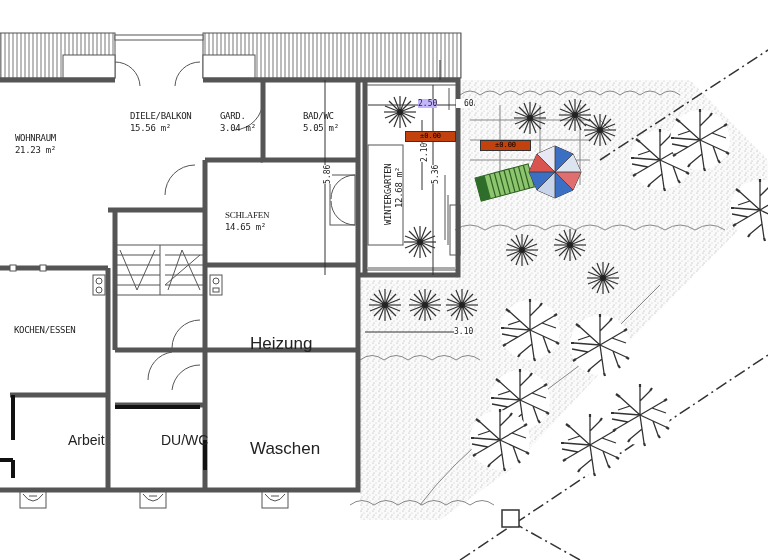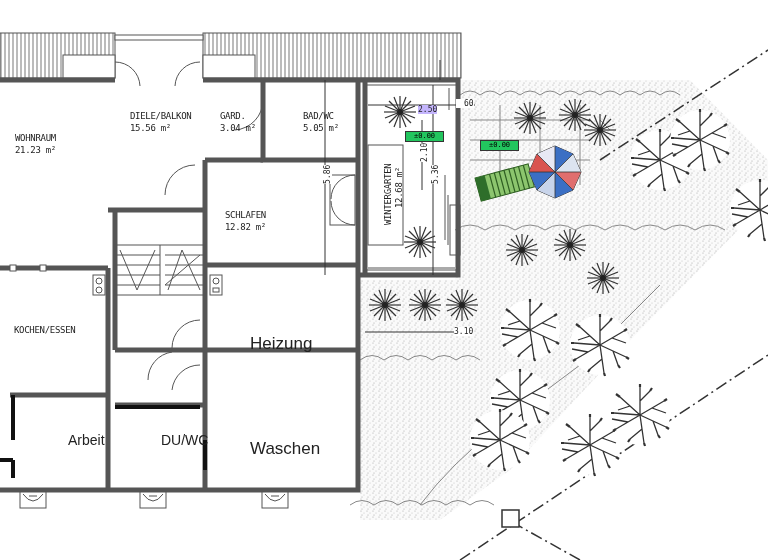--- a/index.html
+++ b/index.html
@@ -3,21 +3,21 @@
 <meta charset="utf-8">
 <style>
   html,body{margin:0;padding:0;background:#fff;}
   body{width:768px;height:560px;overflow:hidden;position:relative;font-family:"DejaVu Sans",sans-serif;}
   #plan{position:absolute;left:0;top:0;width:768px;height:560px;}
   .lbl{position:absolute;color:#222;font-family:"DejaVu Sans Mono",monospace;font-size:9px;line-height:11px;white-space:nowrap;letter-spacing:-0.3px;}
   .lbl.big{font-family:"Liberation Sans",sans-serif;font-size:17px;letter-spacing:0;margin-top:28px;}
   .lbl.med{font-family:Liberation Sans, sans-serif;font-size:14px;letter-spacing:0;margin-left:33px;}
   .dim{position:absolute;font-family:"DejaVu Sans Mono",monospace;font-size:8px;color:#222;white-space:nowrap;}
   .rot{transform:rotate(-90deg);transform-origin:left top;}
-  .lvl{position:absolute;border:1px solid #333;background:#22c55e;font-family:"DejaVu Sans Mono",monospace;font-size:7px;padding:0 8px;line-height:9px;}
+  .lvl{position:absolute;border:1px solid #333;background:#c2410c;font-family:"DejaVu Sans Mono",monospace;font-size:7px;padding:0 14px;line-height:9px;}
 </style>
 </head>
 <body>
 
 <svg id="plan" viewBox="0 0 768 560" xmlns="http://www.w3.org/2000/svg">
   <defs>
     <pattern id="hatch" width="4" height="4" patternUnits="userSpaceOnUse">
       <rect width="4" height="4" fill="#fff"></rect>
       <line x1="1" y1="0" x2="1" y2="4" stroke="#777" stroke-width="1"></line>
     </pattern>
@@ -234,31 +234,31 @@
 </svg>
 
 <div class="lbl" style="left:15px;top:133px;">WOHNRAUM</div>
 <div class="lbl" style="left:15px;top:145px;">21.23 m²</div>
 <div class="lbl" style="left:130px;top:111px;">DIELE/BALKON</div>
 <div class="lbl" style="left:130px;top:123px;">15.56 m²</div>
 <div class="lbl" style="left:220px;top:111px;">GARD.</div>
 <div class="lbl" style="left:220px;top:123px;">3.04 m²</div>
 <div class="lbl" style="left:303px;top:111px;">BAD/WC</div>
 <div class="lbl" style="left:303px;top:123px;">5.05 m²</div>
-<div class="lbl" style="left:225px;top:210px;">SCHLAFEN</div>
-<div class="lbl" style="left:225px;top:222px;">12.82 m²</div>
+<div class="lbl" style="left:225px;top:210px;font-family:Liberation Serif, serif;">SCHLAFEN</div>
+<div class="lbl" style="left:225px;top:222px;">14.65 m²</div>
 <div class="lbl rot" style="left:383px;top:225px;">WINTERGARTEN</div>
 <div class="lbl rot" style="left:394px;top:208px;">12.68 m²</div>
 <div class="lbl" style="left:14px;top:325px;">KOCHEN/ESSEN</div>
 <div class="lbl big" style="left:250px;top:310px;">Heizung</div>
 <div class="lbl big" style="left:250px;top:415px;">Waschen</div>
 <div class="lbl med" style="left:35px;top:435px;">Arbeit</div>
 <div class="lbl med" style="left:128px;top:435px;">DU/WC</div>
 
-<div class="dim" style="left:418px;top:105px;background:#c4b5fd;">2.50</div>
+<div class="dim" style="left:418px;top:99px;background:#c4b5fd;">2.50</div>
 <div class="dim" style="left:456px;top:99px;background:#fff;padding-left:8px;">60</div>
 <div class="dim rot" style="left:420px;top:162px;background:#fff;">2.10</div>
 <div class="dim rot" style="left:431px;top:184px;background:#fff;">5.36</div>
 <div class="dim rot" style="left:323px;top:184px;background:#fff;">5.86</div>
 <div class="dim" style="left:410px;top:327px;background:#fff;margin-left:44px;">3.10</div>
 
 <div class="lvl" style="left:405px;top:131px;">±0.00</div>
 <div class="lvl" style="left:480px;top:140px;">±0.00</div>
 
 </body></html>

